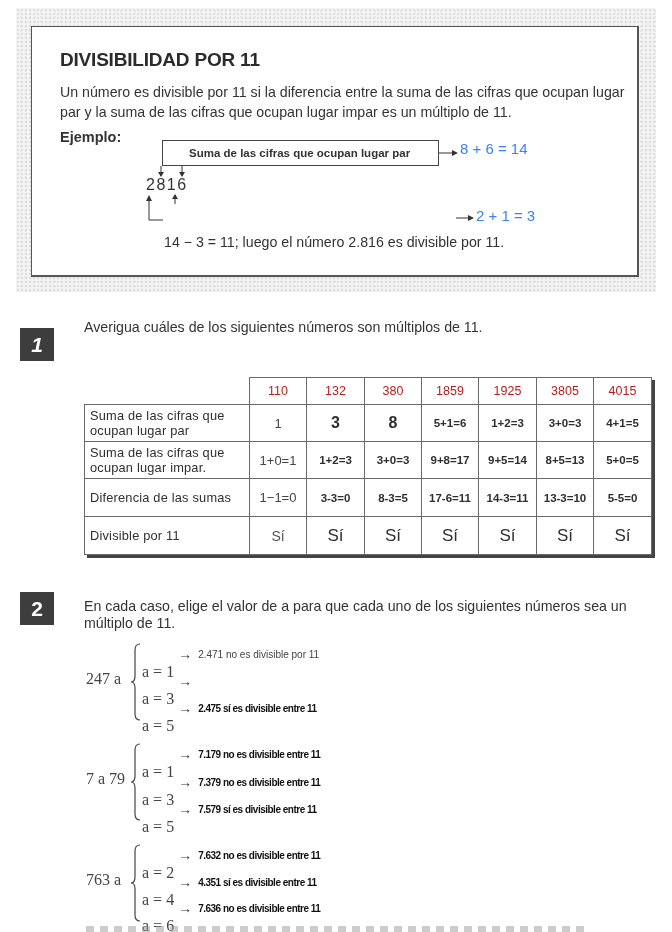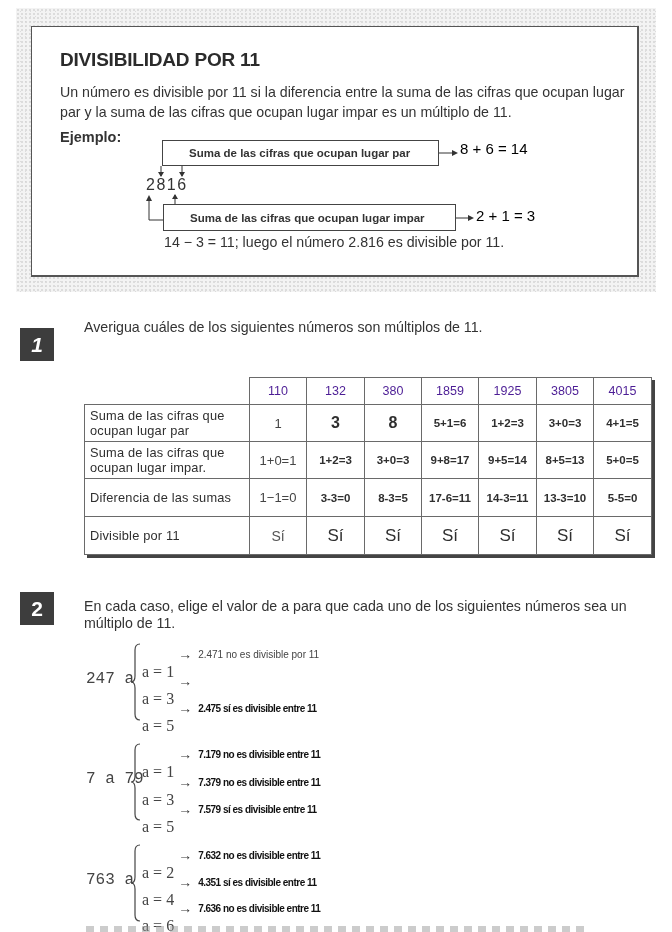--- a/index.html
+++ b/index.html
@@ -19,21 +19,21 @@
   .theory-title { position: absolute; left: 28px; top: 22px; font-size: 19px; font-weight: bold;
                   color: #2b2b2b; letter-spacing: -0.2px; }
   .theory-text { position: absolute; left: 28px; top: 55px; width: 570px; font-size: 14.2px;
                  line-height: 20px; color: #333; }
   .ejemplo { position: absolute; left: 28px; top: 102px; font-size: 14.5px; font-weight: bold; color: #333; }
 
   .ex-box { position: absolute; border: 1.2px solid #444; background: #fff; font-size: 11.5px;
             font-weight: bold; color: #333; display: flex; align-items: center; padding-left: 26px; box-sizing: border-box; }
   .ex-box.par { left: 130px; top: 113px; width: 277px; height: 26px; }
   .ex-box.impar { left: 131px; top: 177px; width: 293px; height: 27px; }
-  .ex-result { position: absolute; font-size: 15px; color: #000000; }
+  .ex-result { position: absolute; font-size: 15px; color: #3b82f6; }
   .ex-result.par { left: 428px; top: 113px; }
   .ex-result.impar { left: 444px; top: 180px; }
   .ex-number { position: absolute; left: 114px; top: 149px; font-size: 16px; letter-spacing: 1.5px; color: #333; }
   .ex-conclusion { position: absolute; left: 132px; top: 207px; font-size: 14.2px; color: #333; }
   svg.ex-lines { position: absolute; left: 0; top: 0; width: 605px; height: 248px; pointer-events: none; }
 
   
   .badge { position: absolute; width: 34px; height: 33px; background: #3d3d3d; color: #fff;
            font-weight: bold; font-style: italic; font-size: 21px; display: flex; align-items: center;
            justify-content: center; }
@@ -42,37 +42,37 @@
   .ex-statement { position: absolute; font-size: 14.2px; color: #333; line-height: 17px; }
   .ex-statement.s1 { left: 84px; top: 319px; }
   .ex-statement.s2 { left: 84px; top: 598px; width: 580px; }
 
   
   table.divtab { position: absolute; left: 84px; top: 377px; border-collapse: collapse;
                  font-size: 13px; color: #2f2f2f; box-shadow: 3px 3px 0 #444; }
   table.divtab td, table.divtab th { border: 1px solid #6a6a6a; padding: 0; text-align: center;
                  vertical-align: middle; font-weight: normal; }
   table.divtab th.blank { border: none; border-bottom: 1px solid #6a6a6a; background: transparent; }
-  table.divtab th.col { height: 26px; font-size: 12.5px; color: #4c1d95; }
+  table.divtab th.col { height: 26px; font-size: 12.5px; color: #b91c1c; }
   table.divtab td.rowlabel { text-align: left; padding: 0 5px; width: 154px; font-size: 12.8px;
                  line-height: 15px; letter-spacing: 0.2px; }
   table.divtab tr.r1 td, table.divtab tr.r2 td { height: 36px; }
   table.divtab tr.r3 td { height: 37px; }
   table.divtab tr.r4 td { height: 37px; margin-top: 19px; }
   td.bold { font-weight: bold !important; font-size: 11.5px; }
   td.big { font-weight: bold !important; font-size: 16px !important; }
   td.si { font-size: 17px !important; }
   td.si.first { font-size: 14px !important; color: #555; }
   td.plain { font-size: 13px; color: #444; }
   .c0 { width: 56px; } .c1 { width: 57px; } .c2 { width: 56px; } .c3 { width: 56px; }
   .c4 { width: 57px; } .c5 { width: 56px; } .c6 { width: 57px; }
 
   
   .group { position: absolute; left: 86px; }
-  .group .prefix { position: absolute; left: 0; font-family: Liberation Mono, monospace; font-size: 16px; color: #444; white-space: nowrap; }
+  .group .prefix { position: absolute; left: 0; font-family: Liberation Serif, serif; font-size: 16px; color: #444; white-space: nowrap; }
   .group .line { position: absolute; left: 56px; white-space: nowrap; font-size: 15px; height: 24px; display: flex; align-items: center; }
   .group .cond { font-family: "Liberation Serif", serif; font-size: 16px; color: #444; margin-top: 35px; }
   .group .arrow { font-size: 14px; color: #333; margin: 0 6px 0 4px; }
   .group .res { font-weight: bold; font-size: 10px; color: #111; letter-spacing: -0.5px; }
   .group .res.light { font-weight: normal; color: #444; font-family: "Liberation Sans", sans-serif; letter-spacing: 0; }
   .bracesvg { position: absolute; }
 
   .cutoff { position: absolute; left: 86px; top: 926px; width: 500px; height: 6px;
             background: repeating-linear-gradient(90deg, #999 0 8px, transparent 8px 14px); opacity: 0.5; }
 </style>
@@ -103,21 +103,20 @@
 
     <line x1="407" y1="126" x2="424" y2="126" stroke="#333" stroke-width="1"></line>
     <polygon points="420,123 426,126 420,129" fill="#333"></polygon>
     <line x1="424" y1="191" x2="440" y2="191" stroke="#333" stroke-width="1"></line>
     <polygon points="436,188 442,191 436,194" fill="#333"></polygon>
   </svg>
 
   <div class="ex-box par">Suma de las cifras que ocupan lugar par</div>
   <div class="ex-result par">8 + 6 = 14</div>
   <div class="ex-number">2816</div>
-  <div class="ex-box impar">Suma de las cifras que ocupan lugar impar</div>
   <div class="ex-result impar">2 + 1 = 3</div>
   <div class="ex-conclusion">14 − 3 = 11; luego el número 2.816 es divisible por 11.</div>
 </div>
 
 <div class="badge b1">1</div>
 <div class="ex-statement s1">Averigua cuáles de los siguientes números son múltiplos de 11.</div>
 
 <table class="divtab">
   <tbody>
       <tr>

